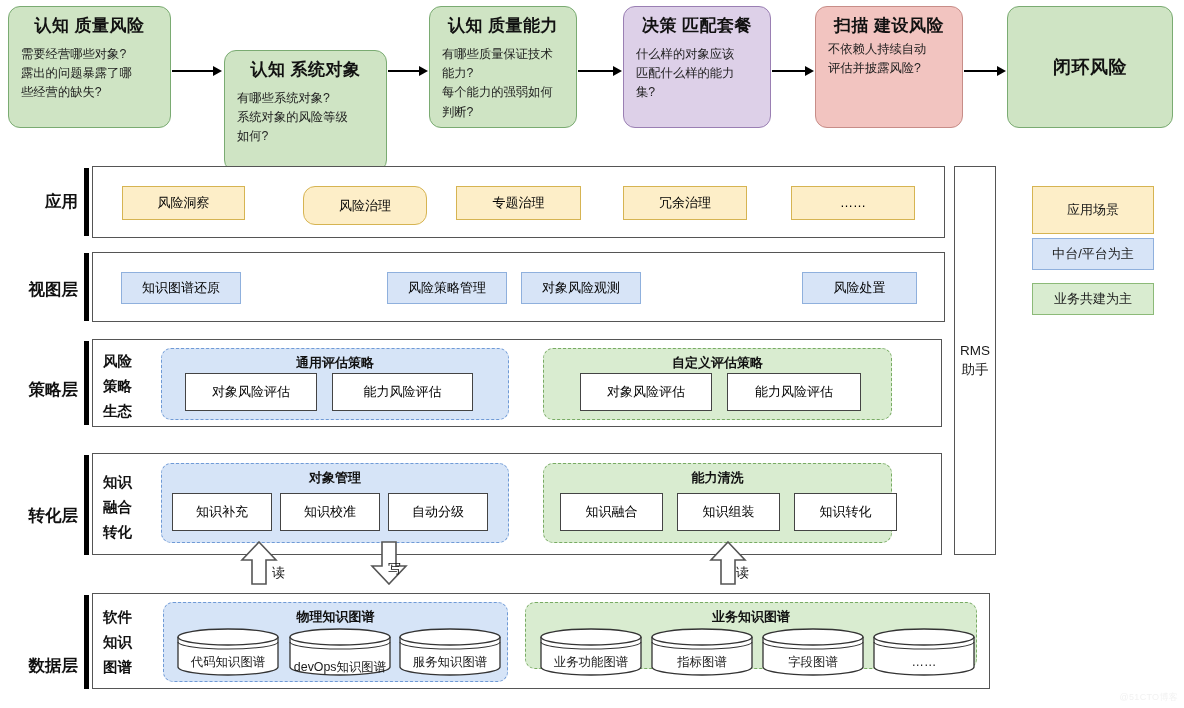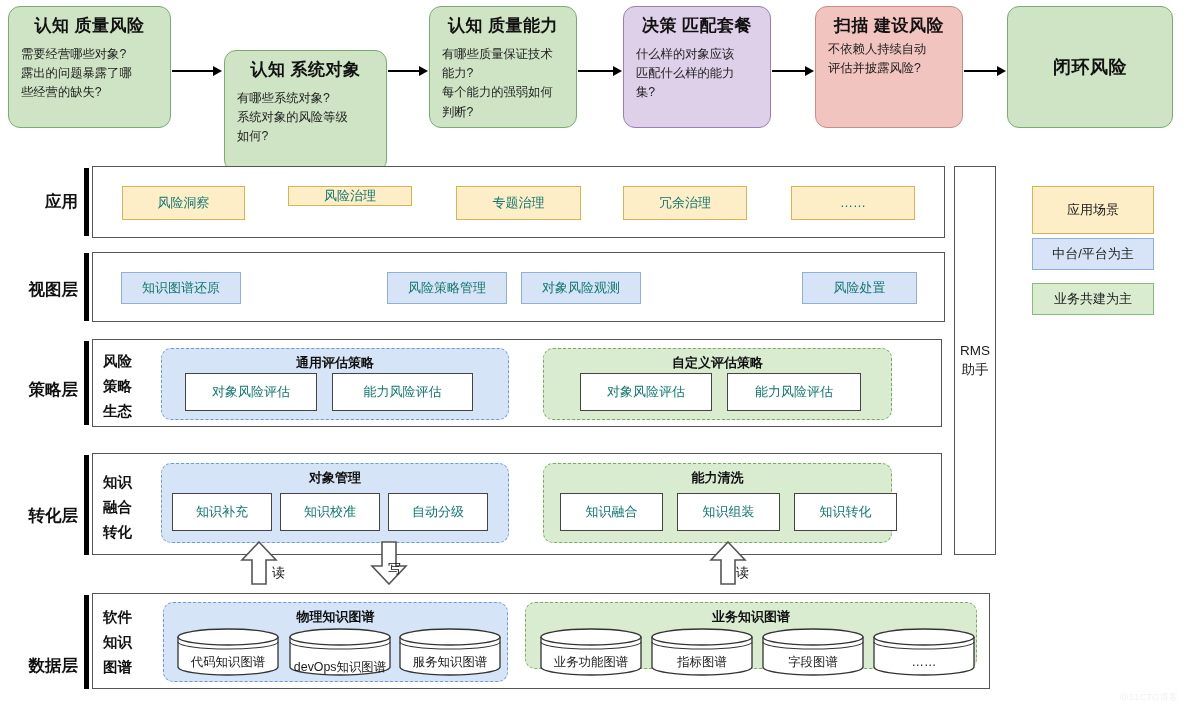--- a/index.html
+++ b/index.html
@@ -112,21 +112,21 @@
   }
 
   
   .chip {
     position: absolute;
     box-sizing: border-box;
     display: flex;
     align-items: center;
     justify-content: center;
     font-size: 13px;
-    color: #0f766e;
+    color: #000000;
     text-align: center;
     line-height: 1.2;
   }
   .chip.app {
     background: #fdeec8;
     border: 1.3px solid #d6b452;
   }
   .chip.view {
     background: #d7e4f7;
     border: 1.3px solid #8fb0dd;
@@ -284,21 +284,21 @@
   </div>
 
   <div class="flow-box center-only" style="left:1007px; width:166px;">
     <div class="flow-title">闭环风险</div>
   </div>
 
   <div class="layer-label" style="top:191px;">应用</div>
   <div class="layer-bar" style="top:168px; height:68px;"></div>
   <div class="layer-box" style="top:166px; width:853px; height:72px;">
     <div class="chip app" style="left:29px; top:19px; width:123px; height:34px;">风险洞察</div>
-    <div class="chip app" style="left:195px; top:19px; width:124px; height:20px;">风险治理</div>
+    <div class="chip app" style="left:210px; top:19px; width:124px; height:39px;border-radius:12px;">风险治理</div>
     <div class="chip app" style="left:363px; top:19px; width:125px; height:34px;">专题治理</div>
     <div class="chip app" style="left:530px; top:19px; width:124px; height:34px;">冗余治理</div>
     <div class="chip app" style="left:698px; top:19px; width:124px; height:34px;">……</div>
   </div>
 
   <div class="layer-label" style="top:279px;">视图层</div>
   <div class="layer-bar" style="top:253px; height:68px;"></div>
   <div class="layer-box" style="top:252px; width:853px; height:70px;">
     <div class="chip view" style="left:28px; top:19px; width:120px; height:32px;">知识图谱还原</div>
     <div class="chip view" style="left:294px; top:19px; width:120px; height:32px;">风险策略管理</div>

